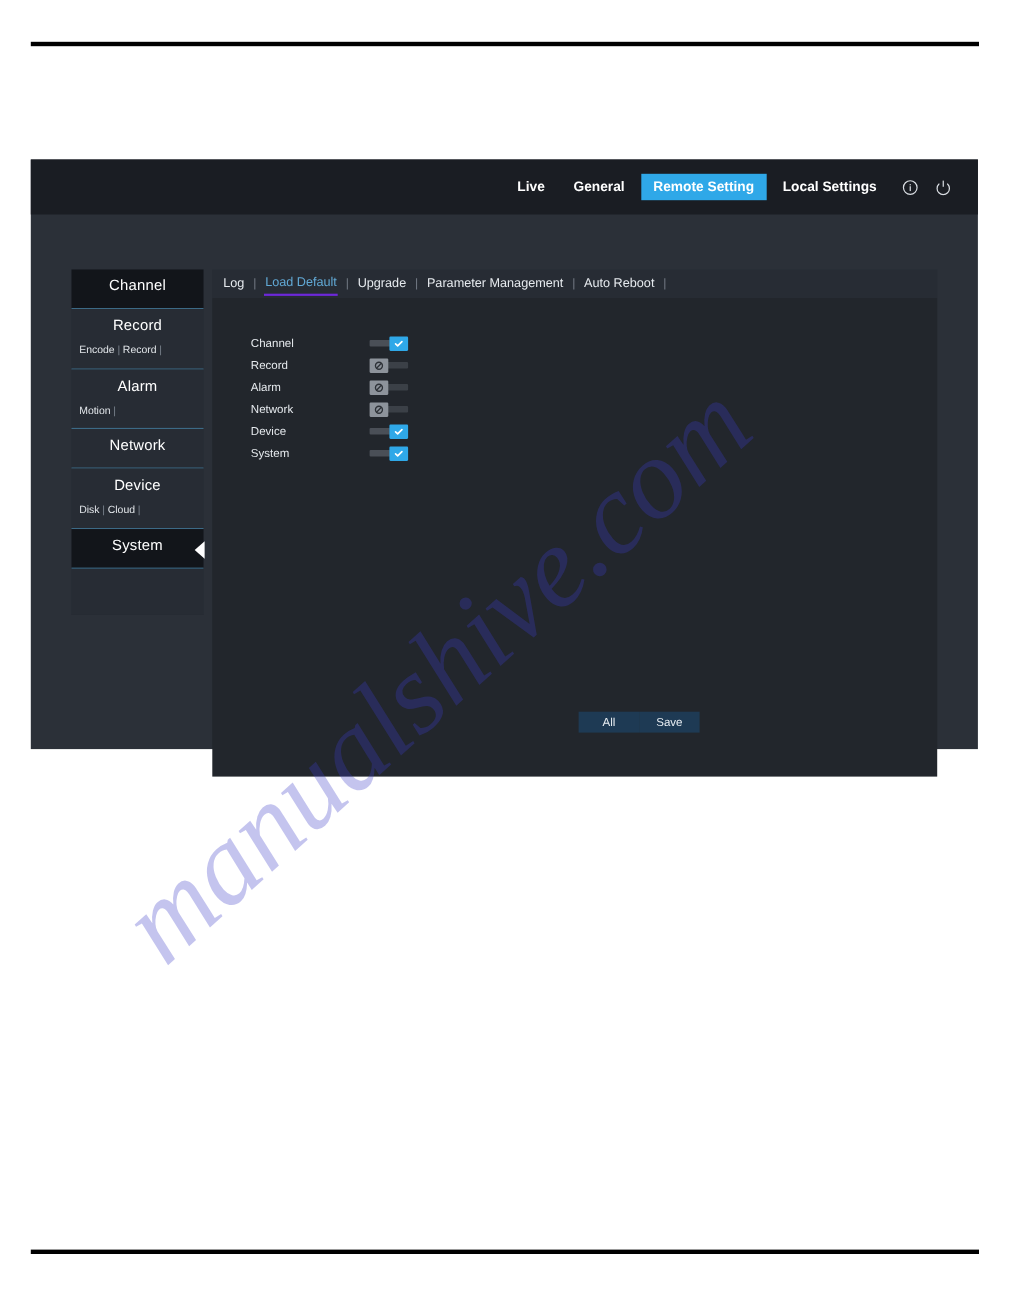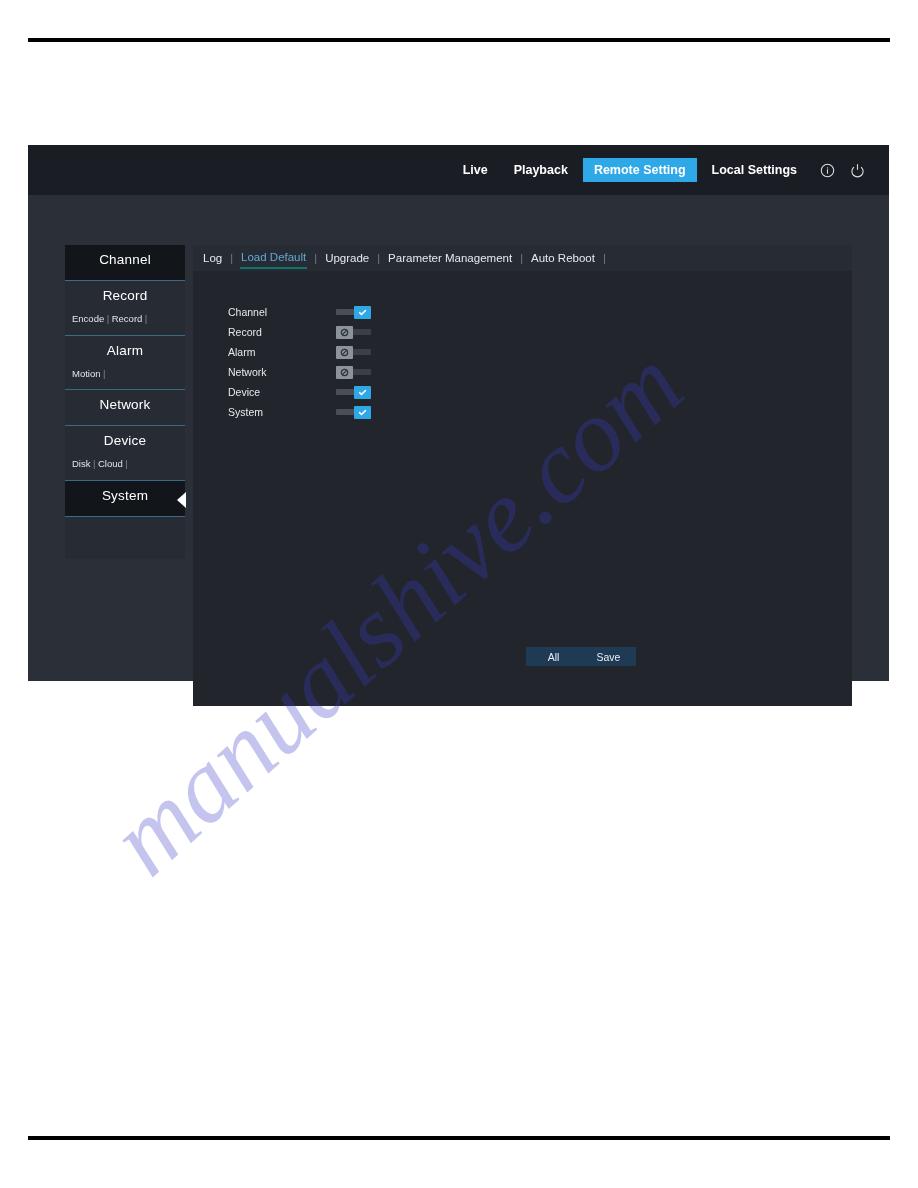--- a/index.html
+++ b/index.html
@@ -172,21 +172,21 @@
   }
   .tab {
     color: #e6eaee;
     font-size: 11.5px;
     padding: 3px 1px 4px 1px;
     white-space: nowrap;
     text-align: center;
   }
   .tab.active {
     color: #61a8d4;
-    border-bottom: 2px solid #0f766e;
+    border-bottom: 2px solid #6d28d9;
   }
   .tab-sep {
     color: #737b85;
     font-size: 11px;
     padding: 0 7px;
   }
   .panel {
     height: 435px;
     background: #22262c;
     position: relative;
@@ -261,21 +261,21 @@
 </head>
 <body>
 
 <div class="page-rule top"></div>
 <div class="page-rule bottom"></div>
 
 <div class="app-window">
 
   <div class="app-header">
     <div class="nav-item">Live</div>
-    <div class="nav-item">Playback</div>
+    <div class="nav-item">General</div>
     <div class="nav-item active">Remote Setting</div>
     <div class="nav-item">Local Settings</div>
 
     <div class="hdr-icon">
       <svg width="15" height="15" viewBox="0 0 15 15">
         <circle cx="7.5" cy="7.5" r="6.2" fill="none" stroke="#d9dde2" stroke-width="1.1"></circle>
         <rect x="6.95" y="4.4" width="1.1" height="1.1" fill="#d9dde2"></rect>
         <rect x="6.95" y="6.3" width="1.1" height="4.4" fill="#d9dde2"></rect>
       </svg>
     </div>

